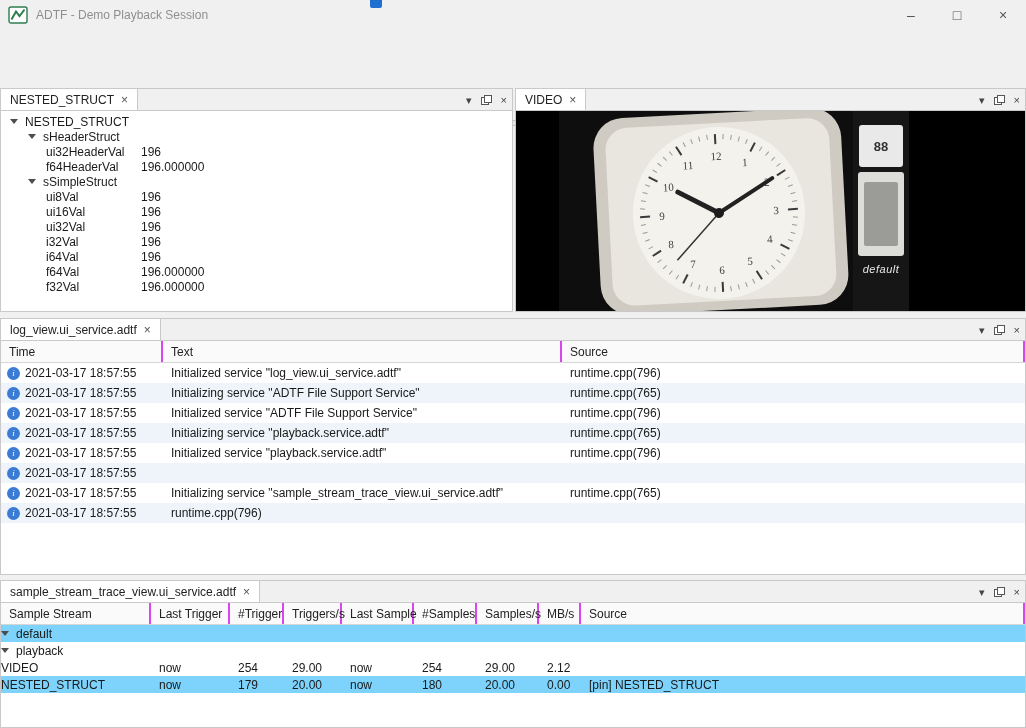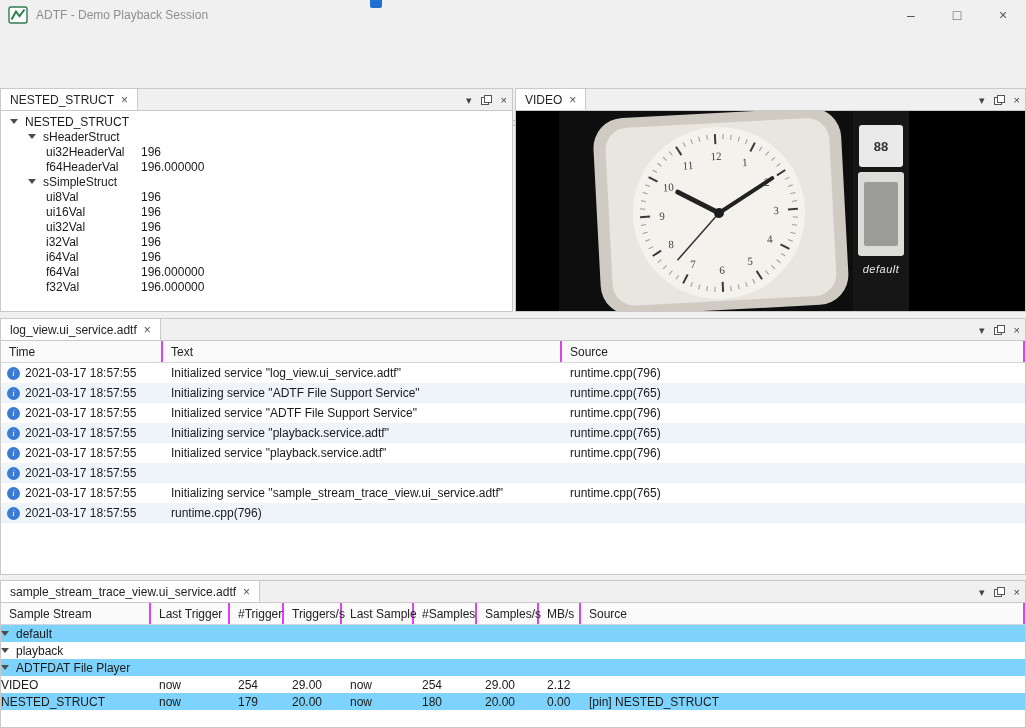--- a/index.html
+++ b/index.html
@@ -536,34 +536,20 @@
             </div>
           <div class="sc cw1"></div>
             <div class="sc cw2"></div>
             <div class="sc cw3"></div>
             <div class="sc cw4"></div>
             <div class="sc cw5"></div>
             <div class="sc cw6"></div>
             <div class="sc cw7"></div>
             <div class="sc cw8"></div>
         </div>
-        <div class="srow alt">
-          <div class="sc name cw0 name-ind2">
-              <i class="chev"></i>
-              <span>ADTFDAT File Player</span>
-            </div>
-          <div class="sc cw1"></div>
-            <div class="sc cw2"></div>
-            <div class="sc cw3"></div>
-            <div class="sc cw4"></div>
-            <div class="sc cw5"></div>
-            <div class="sc cw6"></div>
-            <div class="sc cw7"></div>
-            <div class="sc cw8"></div>
-        </div>
         <div class="srow">
           <div class="sc name cw0 name-ind3">
               <span>VIDEO</span>
             </div>
           <div class="sc cw1">now</div>
             <div class="sc cw2">254</div>
             <div class="sc cw3">29.00</div>
             <div class="sc cw4">now</div>
             <div class="sc cw5">254</div>
             <div class="sc cw6">29.00</div>

